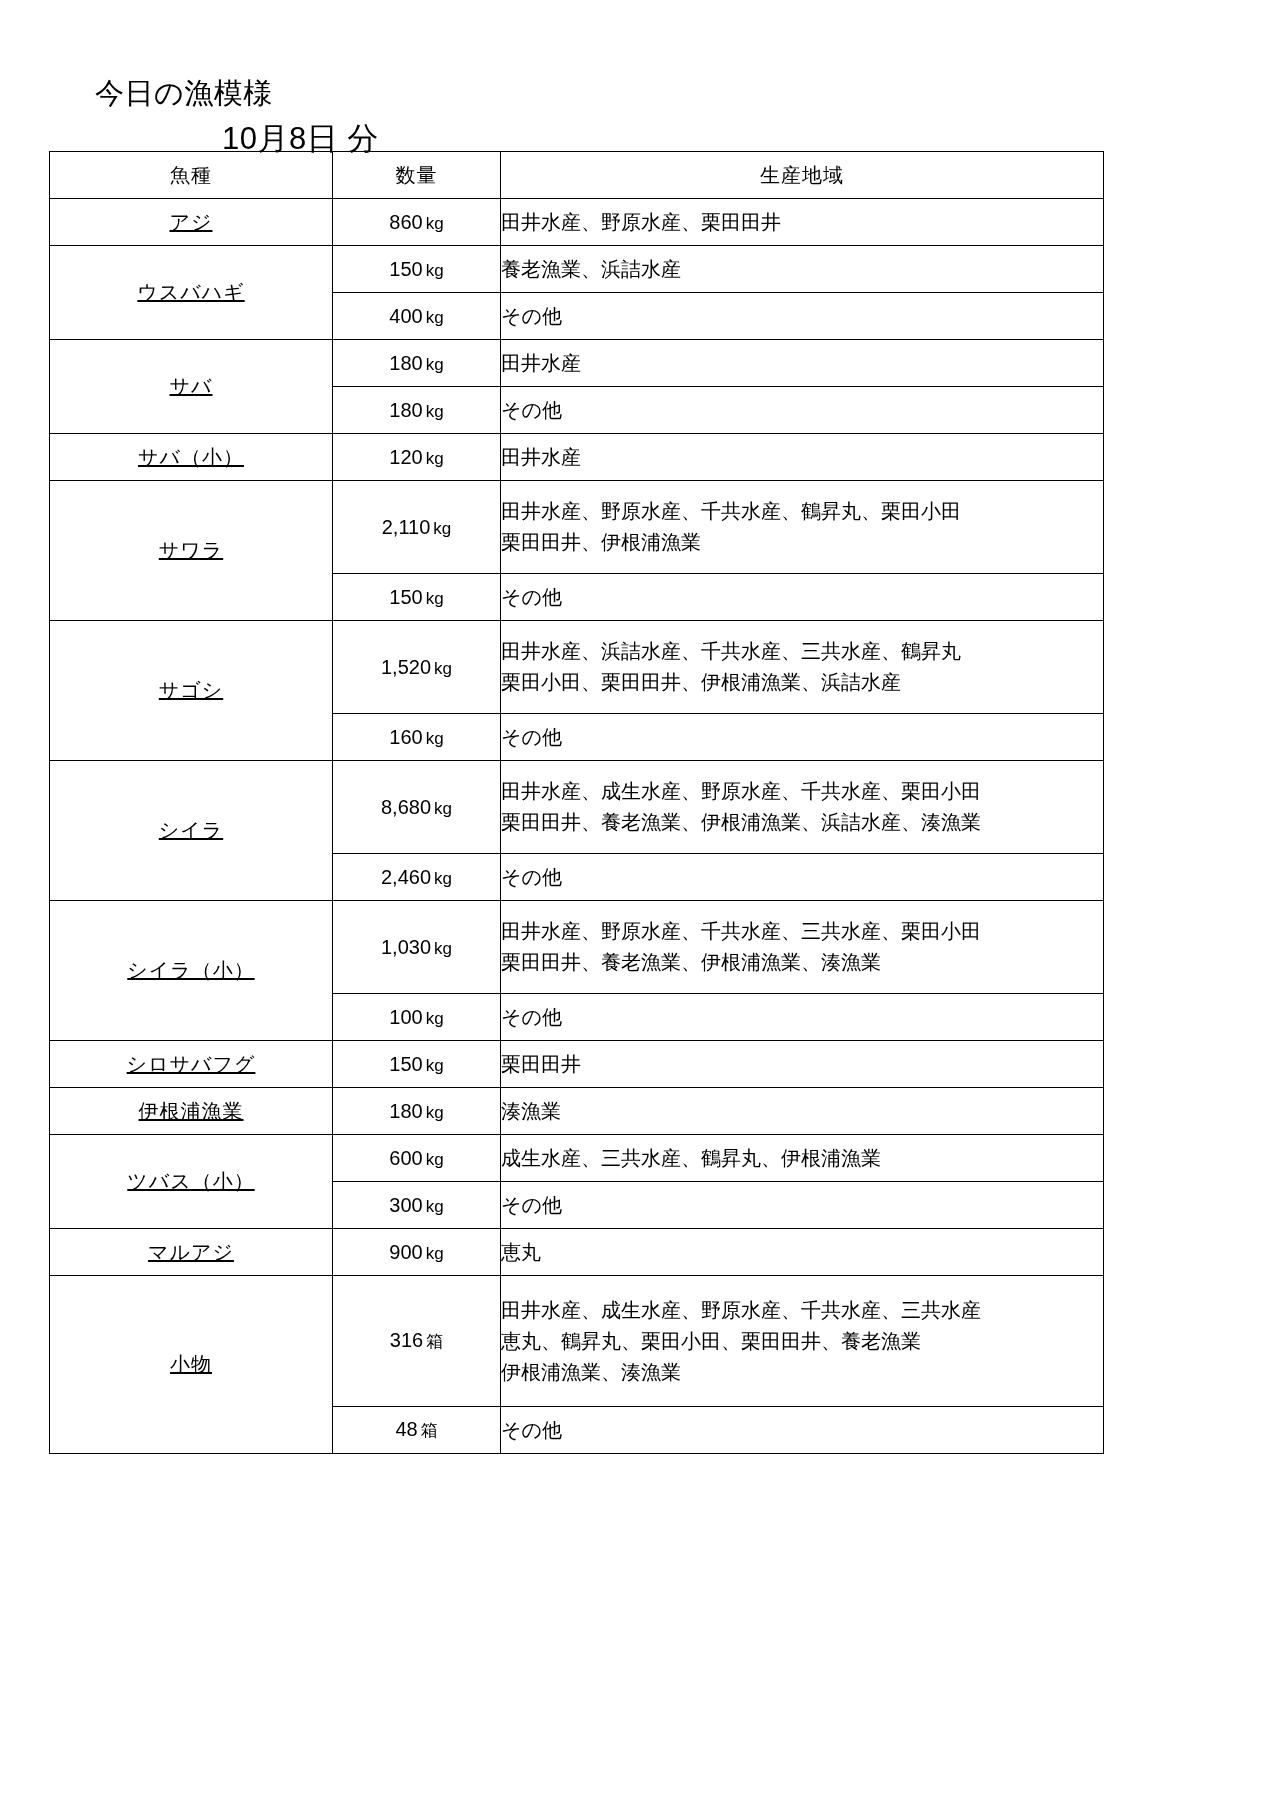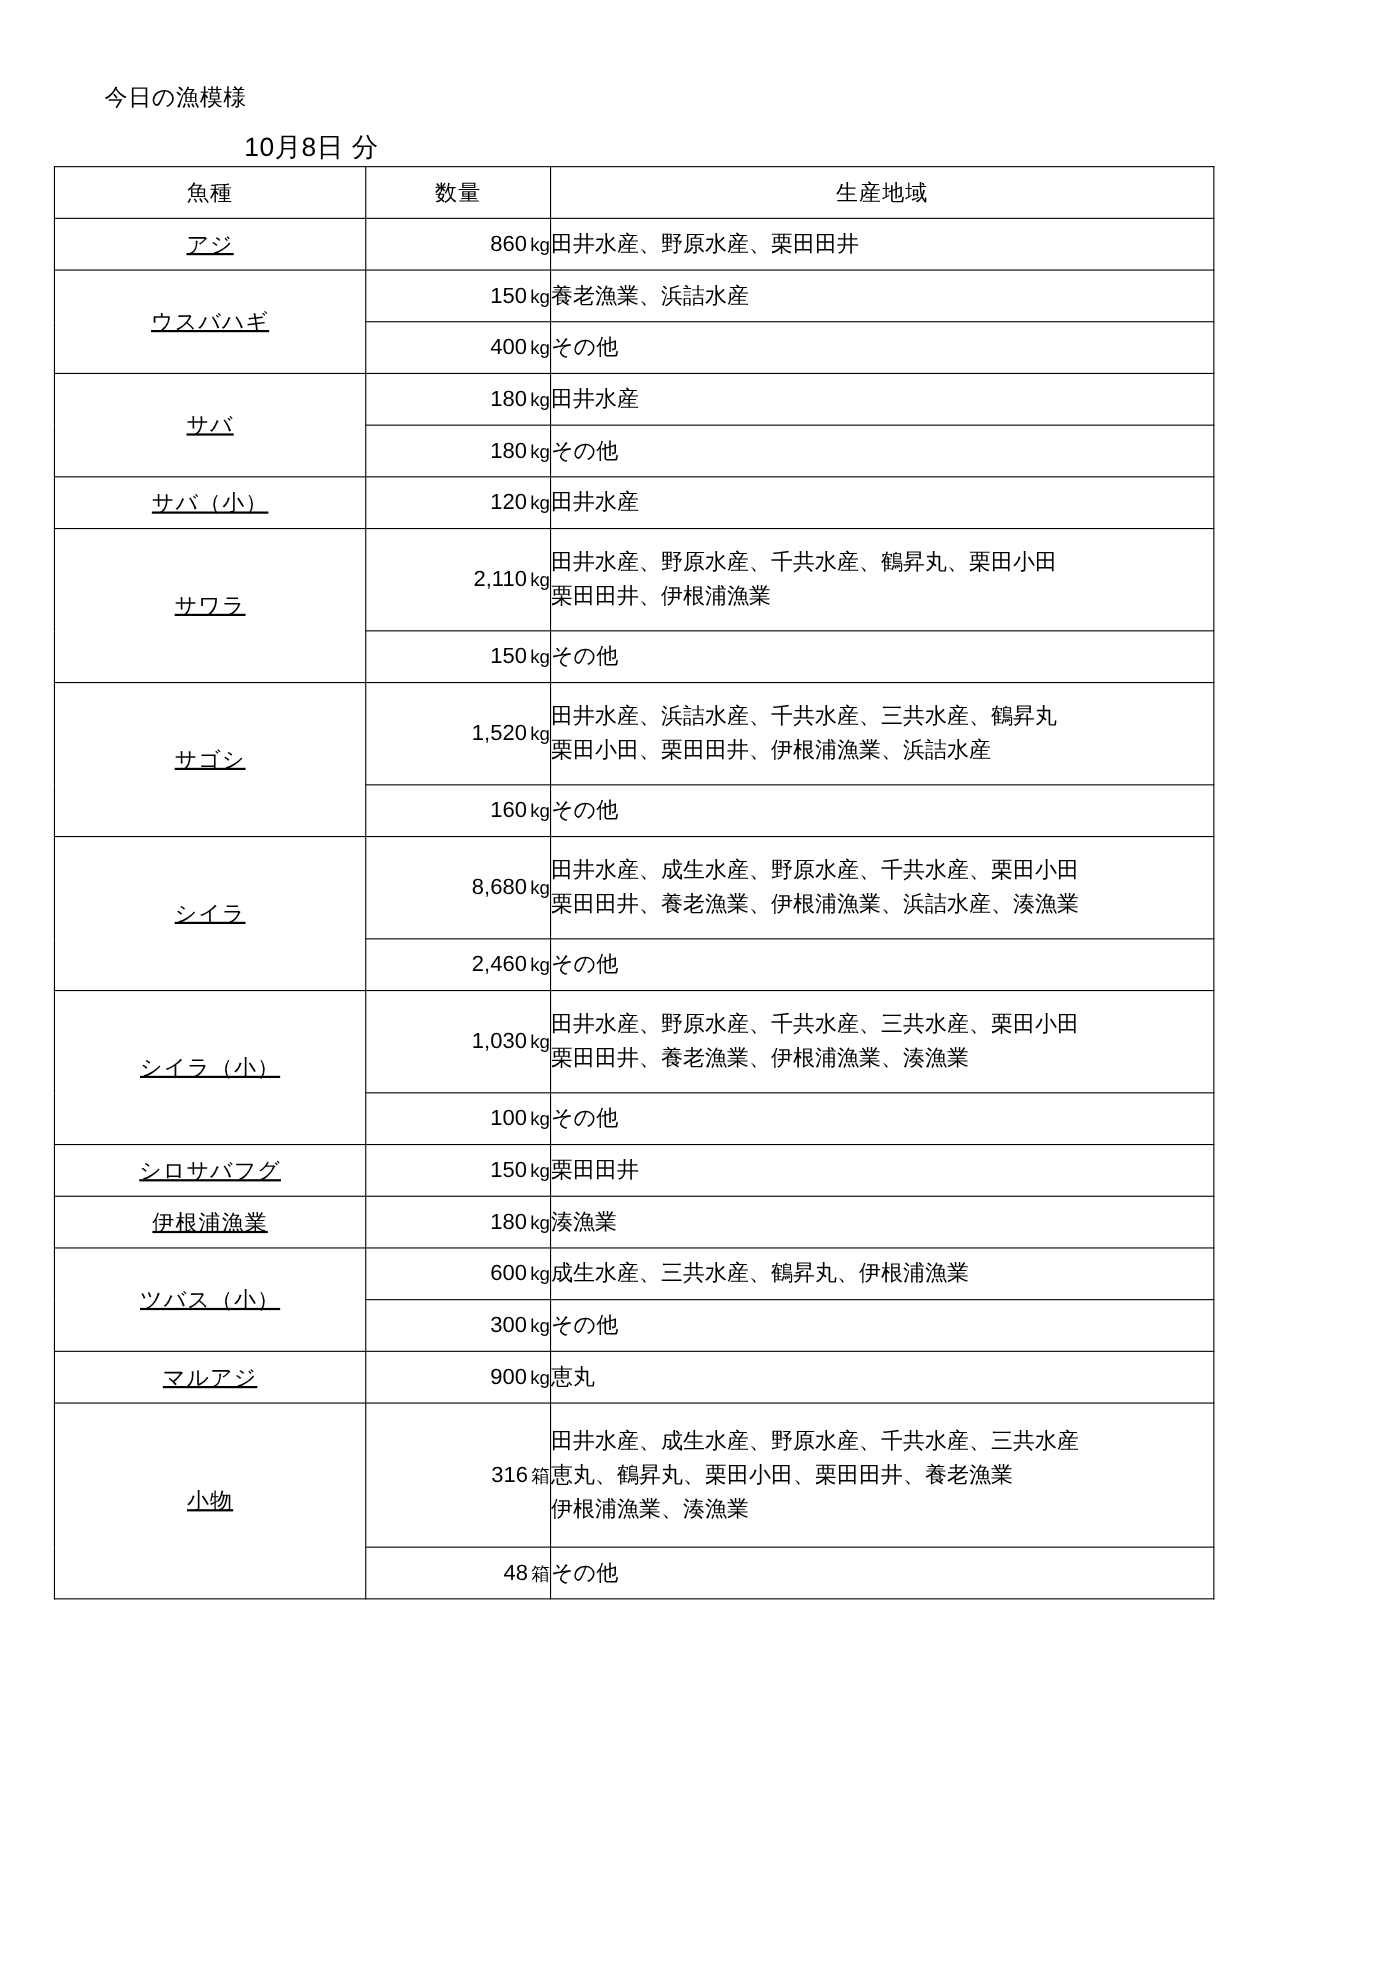--- a/index.html
+++ b/index.html
@@ -17,28 +17,28 @@
   .page {
     position: relative;
     width: 1273px;
     height: 1800px;
     box-sizing: border-box;
   }
   .doc-title {
     position: absolute;
     left: 95px;
     top: 74px;
-    font-size: 21px;
+    font-size: 29px;
     letter-spacing: 0.5px;
   }
   .doc-date {
     position: absolute;
     left: 222px;
     top: 118px;
-    font-size: 24px;
+    font-size: 31px;
     letter-spacing: 0.5px;
   }
   table.fish-table {
     position: absolute;
     left: 49px;
     top: 151px;
     width: 1054px;
     border-collapse: collapse;
     table-layout: fixed;
   }
@@ -60,21 +60,21 @@
     font-weight: bold;
     letter-spacing: 1px;
   }
   td.species {
     text-align: center;
     letter-spacing: 1px;
     font-size: 20px;
     text-decoration: underline;
   }
   td.qty {
-    text-align: right;
+    text-align: center;
     padding-right: 10px;
     white-space: nowrap;
     font-size: 20px;
   }
   td.qty .unit {
     font-size: 17px;
     margin-left: 3px;
   }
   td.area {
     text-align: left;

